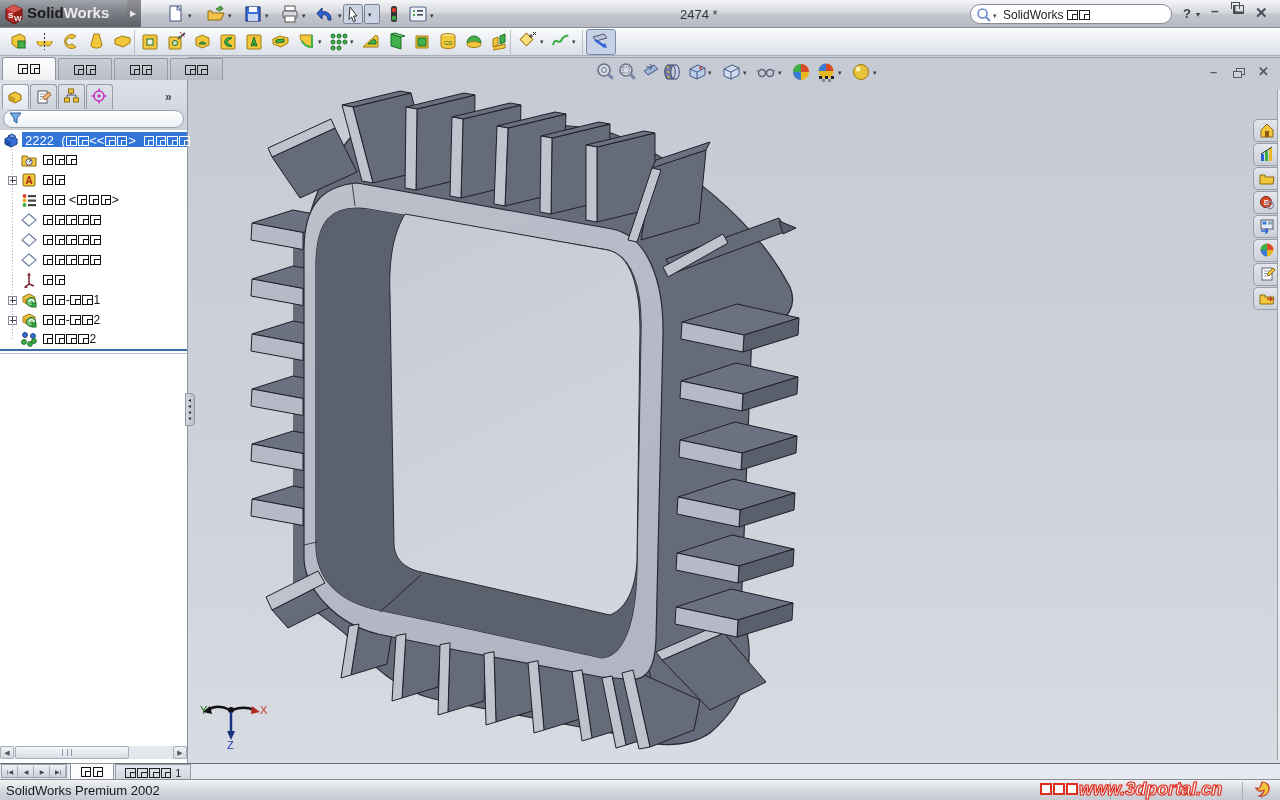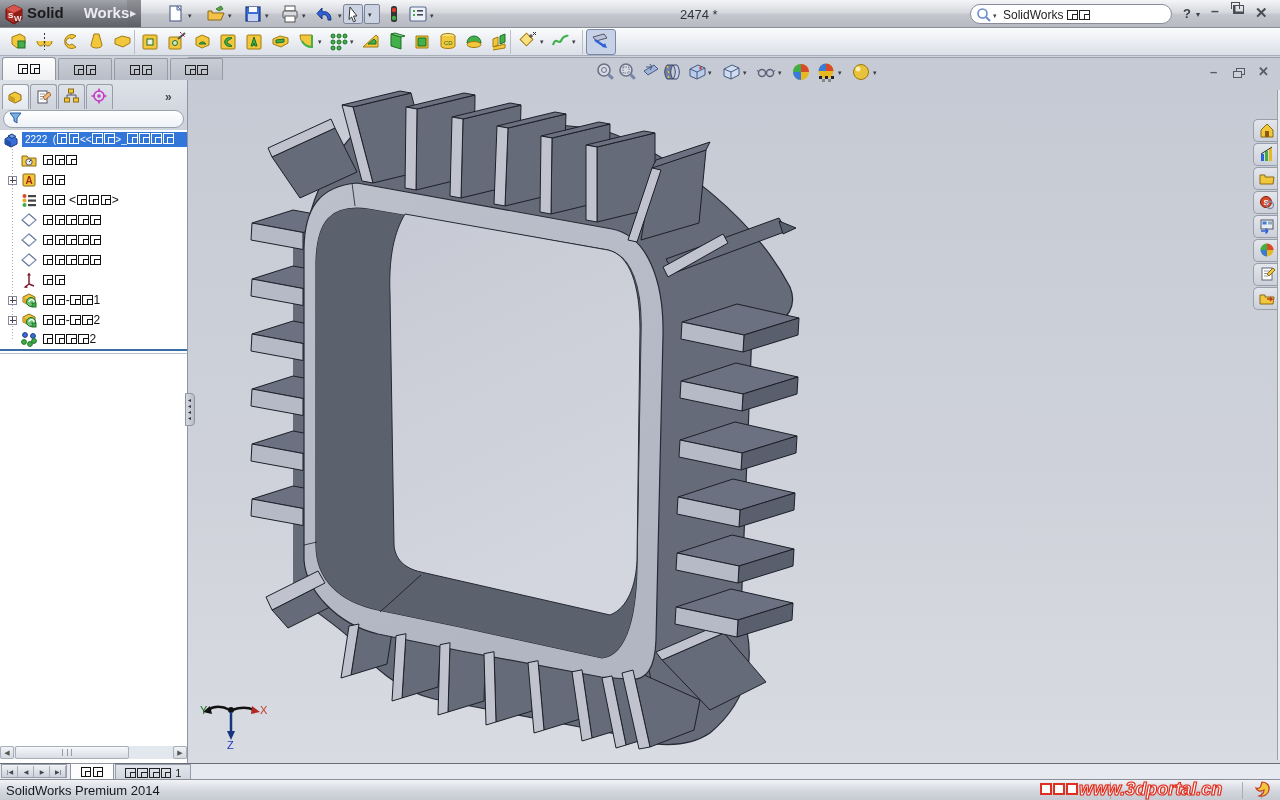--- a/index.html
+++ b/index.html
@@ -13,21 +13,21 @@
 <div class="abs" style="left:0;top:0;width:1280px;height:28px;background:linear-gradient(#f4f5f7,#d7d9de 45%,#c3c6cd 55%,#b7bac2);border-bottom:1px solid #8b8e96;">
  <div class="abs" style="left:0;top:0;width:127px;height:27px;background:linear-gradient(#a2a4ab,#7d7f87 45%,#606269);"></div>
  <div class="abs" style="left:127px;top:0;width:14px;height:27px;background:linear-gradient(#8f9197,#5e6067);"></div>
  <svg class="abs" style="left:3px;top:3px" width="22" height="22" viewBox="0 0 22 22">
    <polygon points="3,6 11,2 19,6 19,16 11,21 3,16" fill="#b02a23" stroke="#5f100c" stroke-width="1"></polygon>
    <polygon points="3,6 11,2 19,6 11,10" fill="#d6554c"></polygon>
    <polygon points="11,10 19,6 19,16 11,21" fill="#8f1d18"></polygon>
    <text x="5" y="15" font-size="8" font-weight="bold" fill="#fff">S</text>
    <text x="11" y="18" font-size="8" font-weight="bold" fill="#e8e8e8">W</text>
  </svg>
- <div class="abs" style="left:27px;top:4px;font-size:15px;font-weight:bold;color:#1a1a1c;">Solid<span style="color:#ececf0;padding-left:20px;">Works</span></div>
+ <div class="abs" style="left:27px;top:4px;font-size:15px;font-weight:bold;color:#1a1a1c;">Solid<span style="color:#ececf0;">Works</span></div>
  <div class="abs" style="left:130px;top:9px;color:#e8e8ec;font-size:8px;">▶</div>
  <div class="abs" style="left:680px;top:7px;font-size:13px;color:#33353c;">2474 *</div>
 </div>
 <svg class="abs" style="left:166px;top:4px" width="20" height="20" viewBox="0 0 20 20">
     <rect x="4" y="2" width="11" height="15" fill="#fff" stroke="#5b6a91" stroke-width="1.2"></rect>
     <path d="M11,2 l4,4 h-4 Z" fill="#d8e0f0" stroke="#5b6a91" stroke-width="1"></path>
   </svg>
 <div class="abs" style="left:188px;top:12px;font-size:7px;color:#3a3d44;">▾</div>
 <svg class="abs" style="left:206px;top:4px" width="20" height="20" viewBox="0 0 20 20">
     <path d="M2,7 L2,16 L15,16 L18,9 L6,9 L6,7 Z" fill="#f4c24a" stroke="#8a6a14" stroke-width="1"></path>
@@ -453,21 +453,21 @@
 <svg class="abs" style="left:9px;top:112px" width="13" height="13" viewBox="0 0 13 13">
     <path d="M1,1 L12,1 L8,6 L8,11 L5,9 L5,6 Z" fill="#7ab0e8" stroke="#2a5a9a"></path>
   </svg>
 <div class="abs" style="left:12px;top:146px;width:1px;height:193px;background-image:linear-gradient(#aab 1px,transparent 1px);background-size:1px 3px;"></div>
 <div class="abs" style="left:22px;top:132px;width:165px;height:15px;background:#3276da;"></div>
 <svg class="abs" style="left:3px;top:131px" width="17" height="17" viewBox="0 0 17 17">
     <path d="M2,8 L8,4 L14,8 L14,13 L8,16 L2,13 Z" fill="#3a6fd8" stroke="#1a3a7a"></path>
     <path d="M2,8 L8,11 L8,16 L2,13 Z" fill="#2350a8"></path>
     <path d="M5,5 l4,-2 4,2.5 -4,2 Z" fill="#6a9ae8" stroke="#1a3a7a"></path>
   </svg>
-<div class="abs" style="left:25px;top:133px;font-size:10px;color:#fff;white-space:nowrap;">2222&nbsp; (<i class="c cw"></i><i class="c cw"></i>&lt;&lt;<i class="c cw"></i><i class="c cw"></i>&gt;_<i class="c cw"></i><i class="c cw"></i><i class="c cw"></i><i class="c cw"></i></div>
+<div class="abs" style="left:25px;top:133px;font-size:13px;color:#fff;white-space:nowrap;">2222&nbsp; (<i class="c cw"></i><i class="c cw"></i>&lt;&lt;<i class="c cw"></i><i class="c cw"></i>&gt;_<i class="c cw"></i><i class="c cw"></i><i class="c cw"></i><i class="c cw"></i></div>
 <svg class="abs" style="left:21px;top:152px" width="16" height="16" viewBox="0 0 16 16">
     <path d="M1,4 L6,4 L7.5,6 L15,6 L15,14 L1,14 Z" fill="#f3c73c" stroke="#8a6a14"></path>
     <circle cx="8" cy="10" r="3.2" fill="#e8ecf4" stroke="#556"></circle>
     <path d="M8,10 L10,8" stroke="#334"></path>
   </svg>
 <div class="abs" style="left:42px;top:153px;font-size:12px;color:#111;white-space:nowrap;"><i class="c"></i><i class="c"></i><i class="c"></i></div>
 <svg class="abs" style="left:21px;top:172px" width="16" height="16" viewBox="0 0 16 16">
     <rect x="2" y="2" width="12" height="12" rx="1" fill="#f3c73c" stroke="#8a6a14"></rect>
     <text x="4.5" y="12" font-size="10" font-weight="bold" fill="#a02818">A</text>
   </svg>
@@ -562,21 +562,21 @@
 </div>
 <div class="abs" style="left:0;top:763px;width:1280px;height:16px;background:#e6e9f0;border-top:1px solid #6a6e78;"></div>
 <div class="abs" style="left:1px;top:764px;width:66px;height:14px;background:linear-gradient(#f0f2f5,#ccd1da);border:1px solid #99a0ac;"></div>
 <div class="abs" style="left:3px;top:766px;width:15px;height:11px;border-right:1px solid #aab;font-size:6px;color:#445;text-align:center;padding-top:2px;">|◀</div>
 <div class="abs" style="left:19px;top:766px;width:15px;height:11px;border-right:1px solid #aab;font-size:6px;color:#445;text-align:center;padding-top:2px;">◀</div>
 <div class="abs" style="left:35px;top:766px;width:15px;height:11px;border-right:1px solid #aab;font-size:6px;color:#445;text-align:center;padding-top:2px;">▶</div>
 <div class="abs" style="left:51px;top:766px;width:15px;height:11px;border-right:1px solid #aab;font-size:6px;color:#445;text-align:center;padding-top:2px;">▶|</div>
 <div class="abs" style="left:70px;top:763px;width:44px;height:16px;background:#fdfdfe;border:1px solid #8f95a1;border-bottom:none;text-align:center;padding-top:2px;font-size:11px;color:#111;"><i class="c"></i><i class="c"></i></div>
 <div class="abs" style="left:115px;top:764px;width:76px;height:15px;background:linear-gradient(#e2e5ec,#d2d6df);border:1px solid #979da9;border-bottom:none;text-align:center;padding-top:2px;font-size:11px;color:#222;"><i class="c"></i><i class="c"></i><i class="c"></i><i class="c"></i> 1</div>
 <div class="abs" style="left:0;top:779px;width:1280px;height:21px;background:linear-gradient(#f2f3f6,#d4d7de 55%,#c6cad2);border-top:1px solid #8a8e98;">
- <div class="abs" style="left:6px;top:3px;font-size:13px;color:#16181c;">SolidWorks Premium 2014</div>
+ <div class="abs" style="left:6px;top:3px;font-size:13px;color:#16181c;">SolidWorks Premium 2002</div>
  <div class="abs" style="left:1110px;top:2px;width:1px;height:17px;background:#a8adb8;"></div>
  <div class="abs" style="left:1242px;top:2px;width:1px;height:17px;background:#a8adb8;"></div>
  <div class="abs" style="left:1261px;top:2px;width:1px;height:17px;background:#a8adb8;"></div>
 </div>
 
 <div class="abs" style="left:1040px;top:779px;font-size:18px;font-weight:bold;font-style:italic;color:#fff;white-space:nowrap;
  -webkit-text-stroke:1.15px #df2f20;text-shadow:0 0 1.5px rgba(223,47,32,0.8);">
  <i style="display:inline-block;width:12px;height:12px;border:2px solid #df2f20;background:#fff;margin-right:1px;"></i><i style="display:inline-block;width:12px;height:12px;border:2px solid #df2f20;background:#fff;margin-right:1px;"></i><i style="display:inline-block;width:12px;height:12px;border:2px solid #df2f20;background:#fff;margin-right:1px;"></i>www.3dportal.cn</div>
 <svg class="abs" style="left:1252px;top:780px" width="20" height="19" viewBox="0 0 20 19">
     <path d="M10,2 C15,2 18,6 17,10 C16,15 11,17 7,16 C10,15 12,13 12,10 C8,12 5,11 4,8 C6,9 9,8 9,5 Z" fill="#f3c73c" stroke="#c03a2a" stroke-width="1.2"></path>

